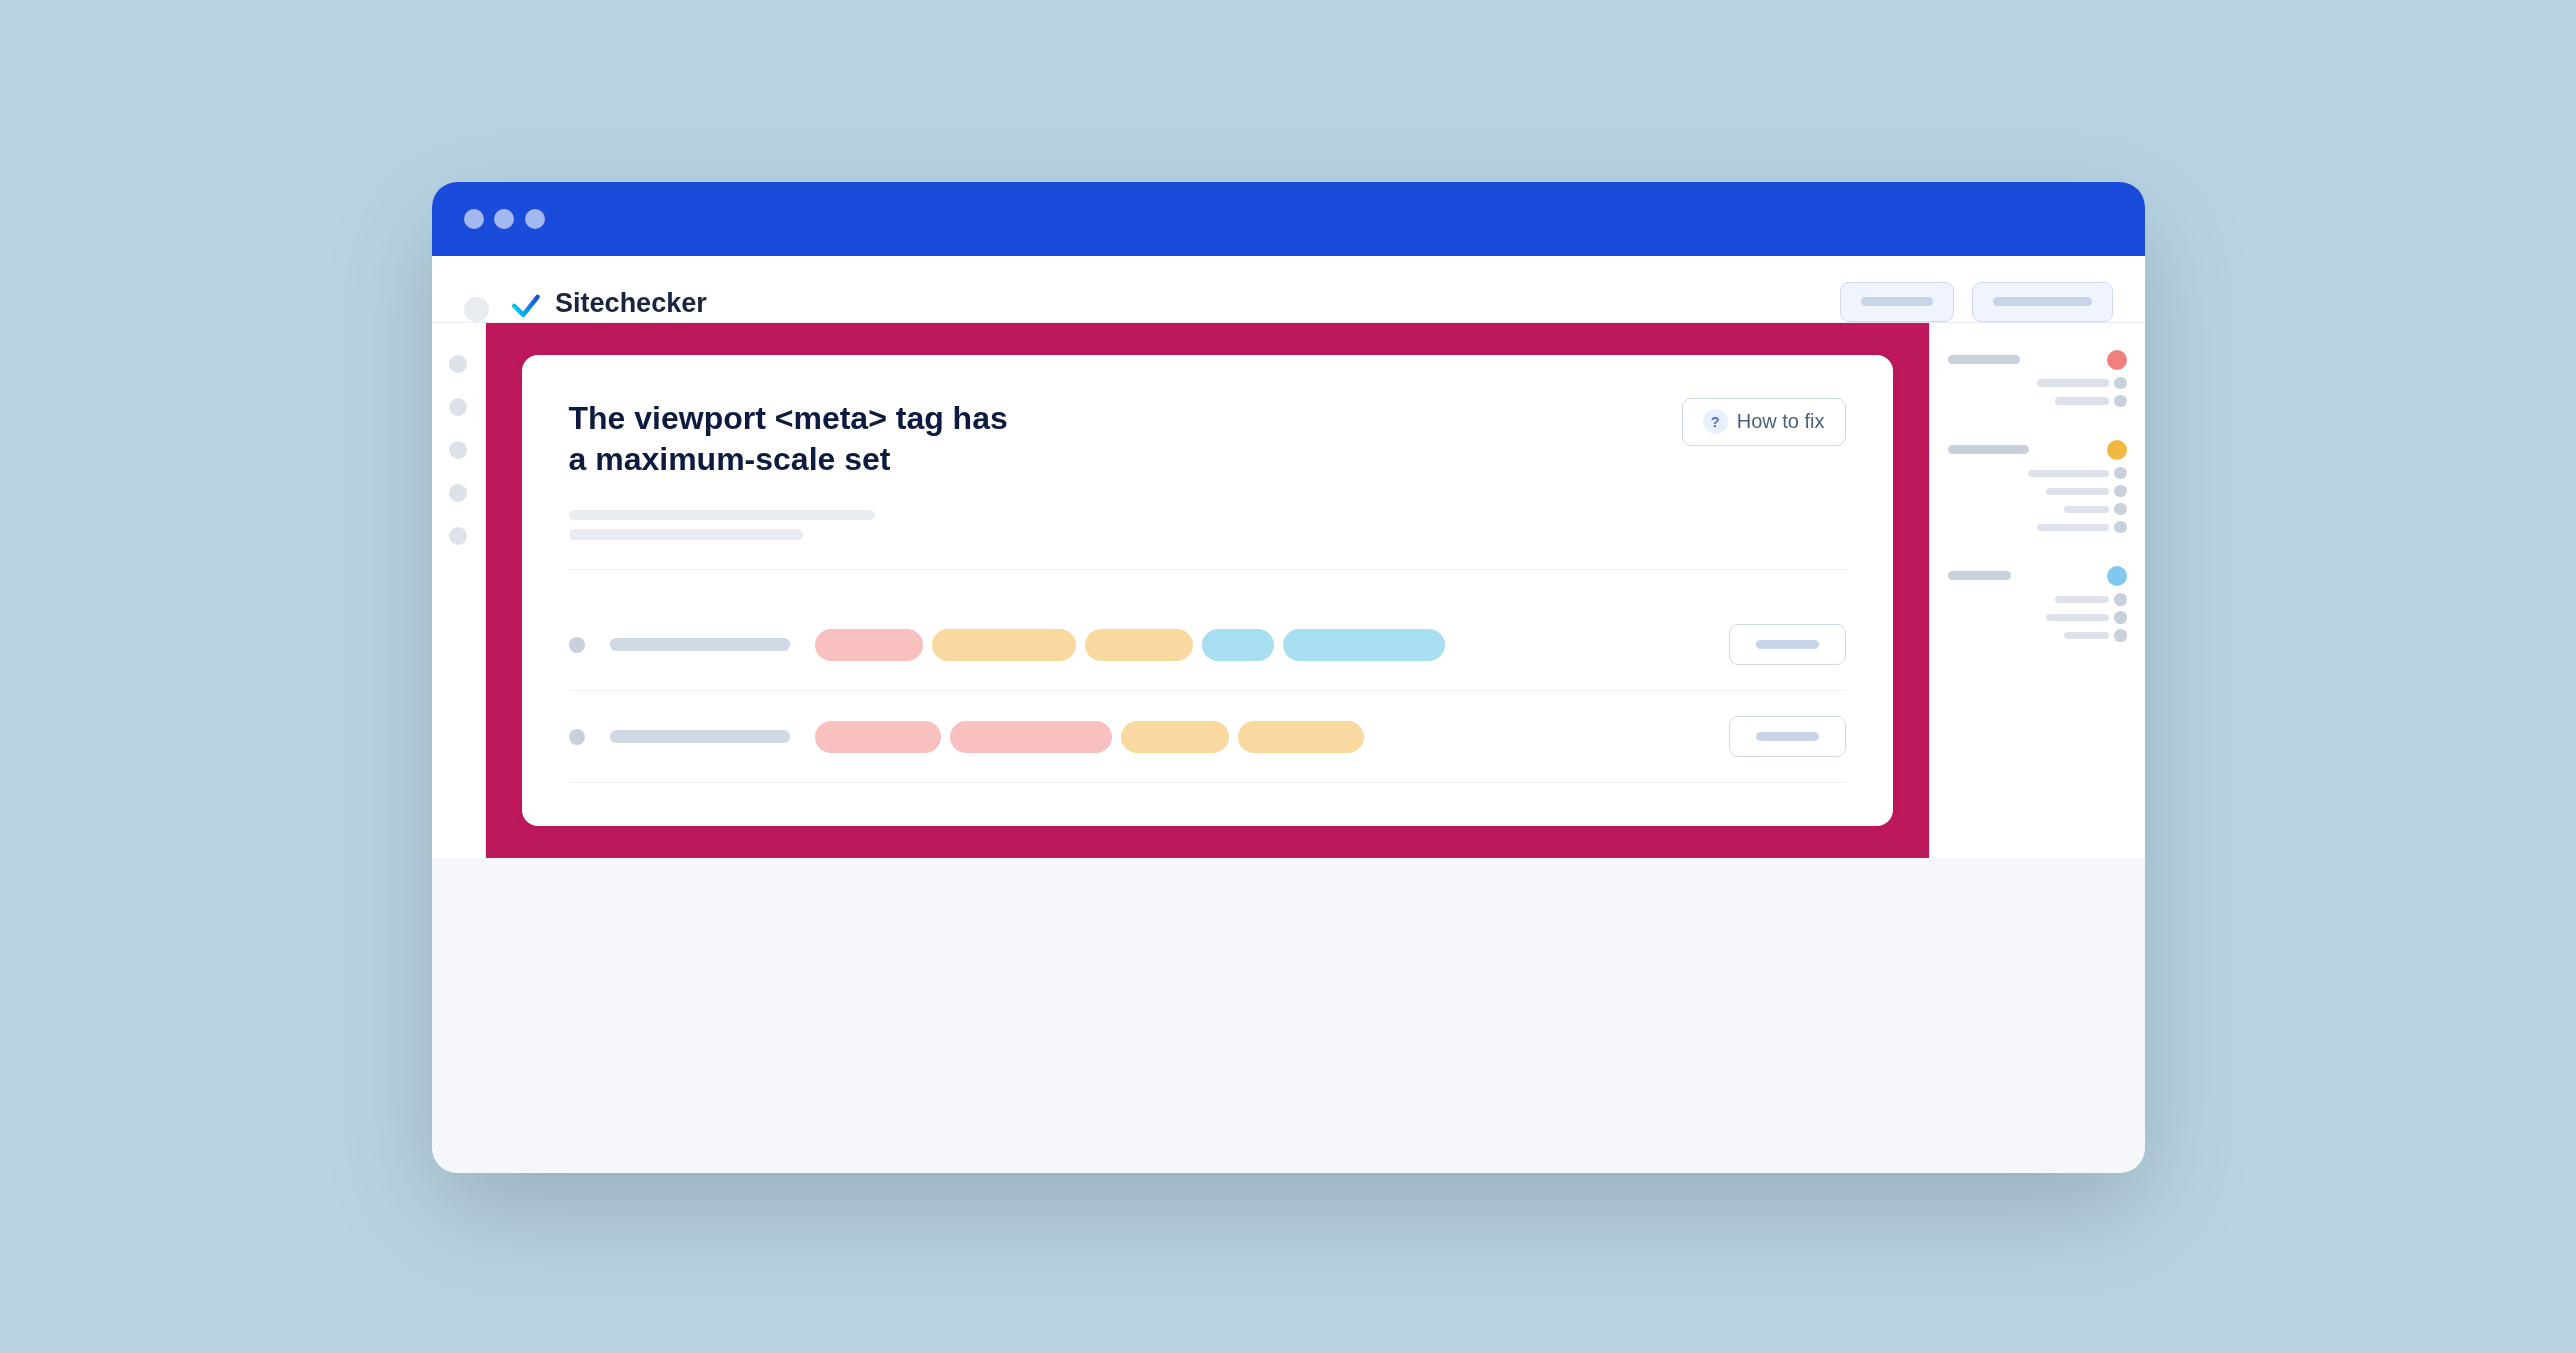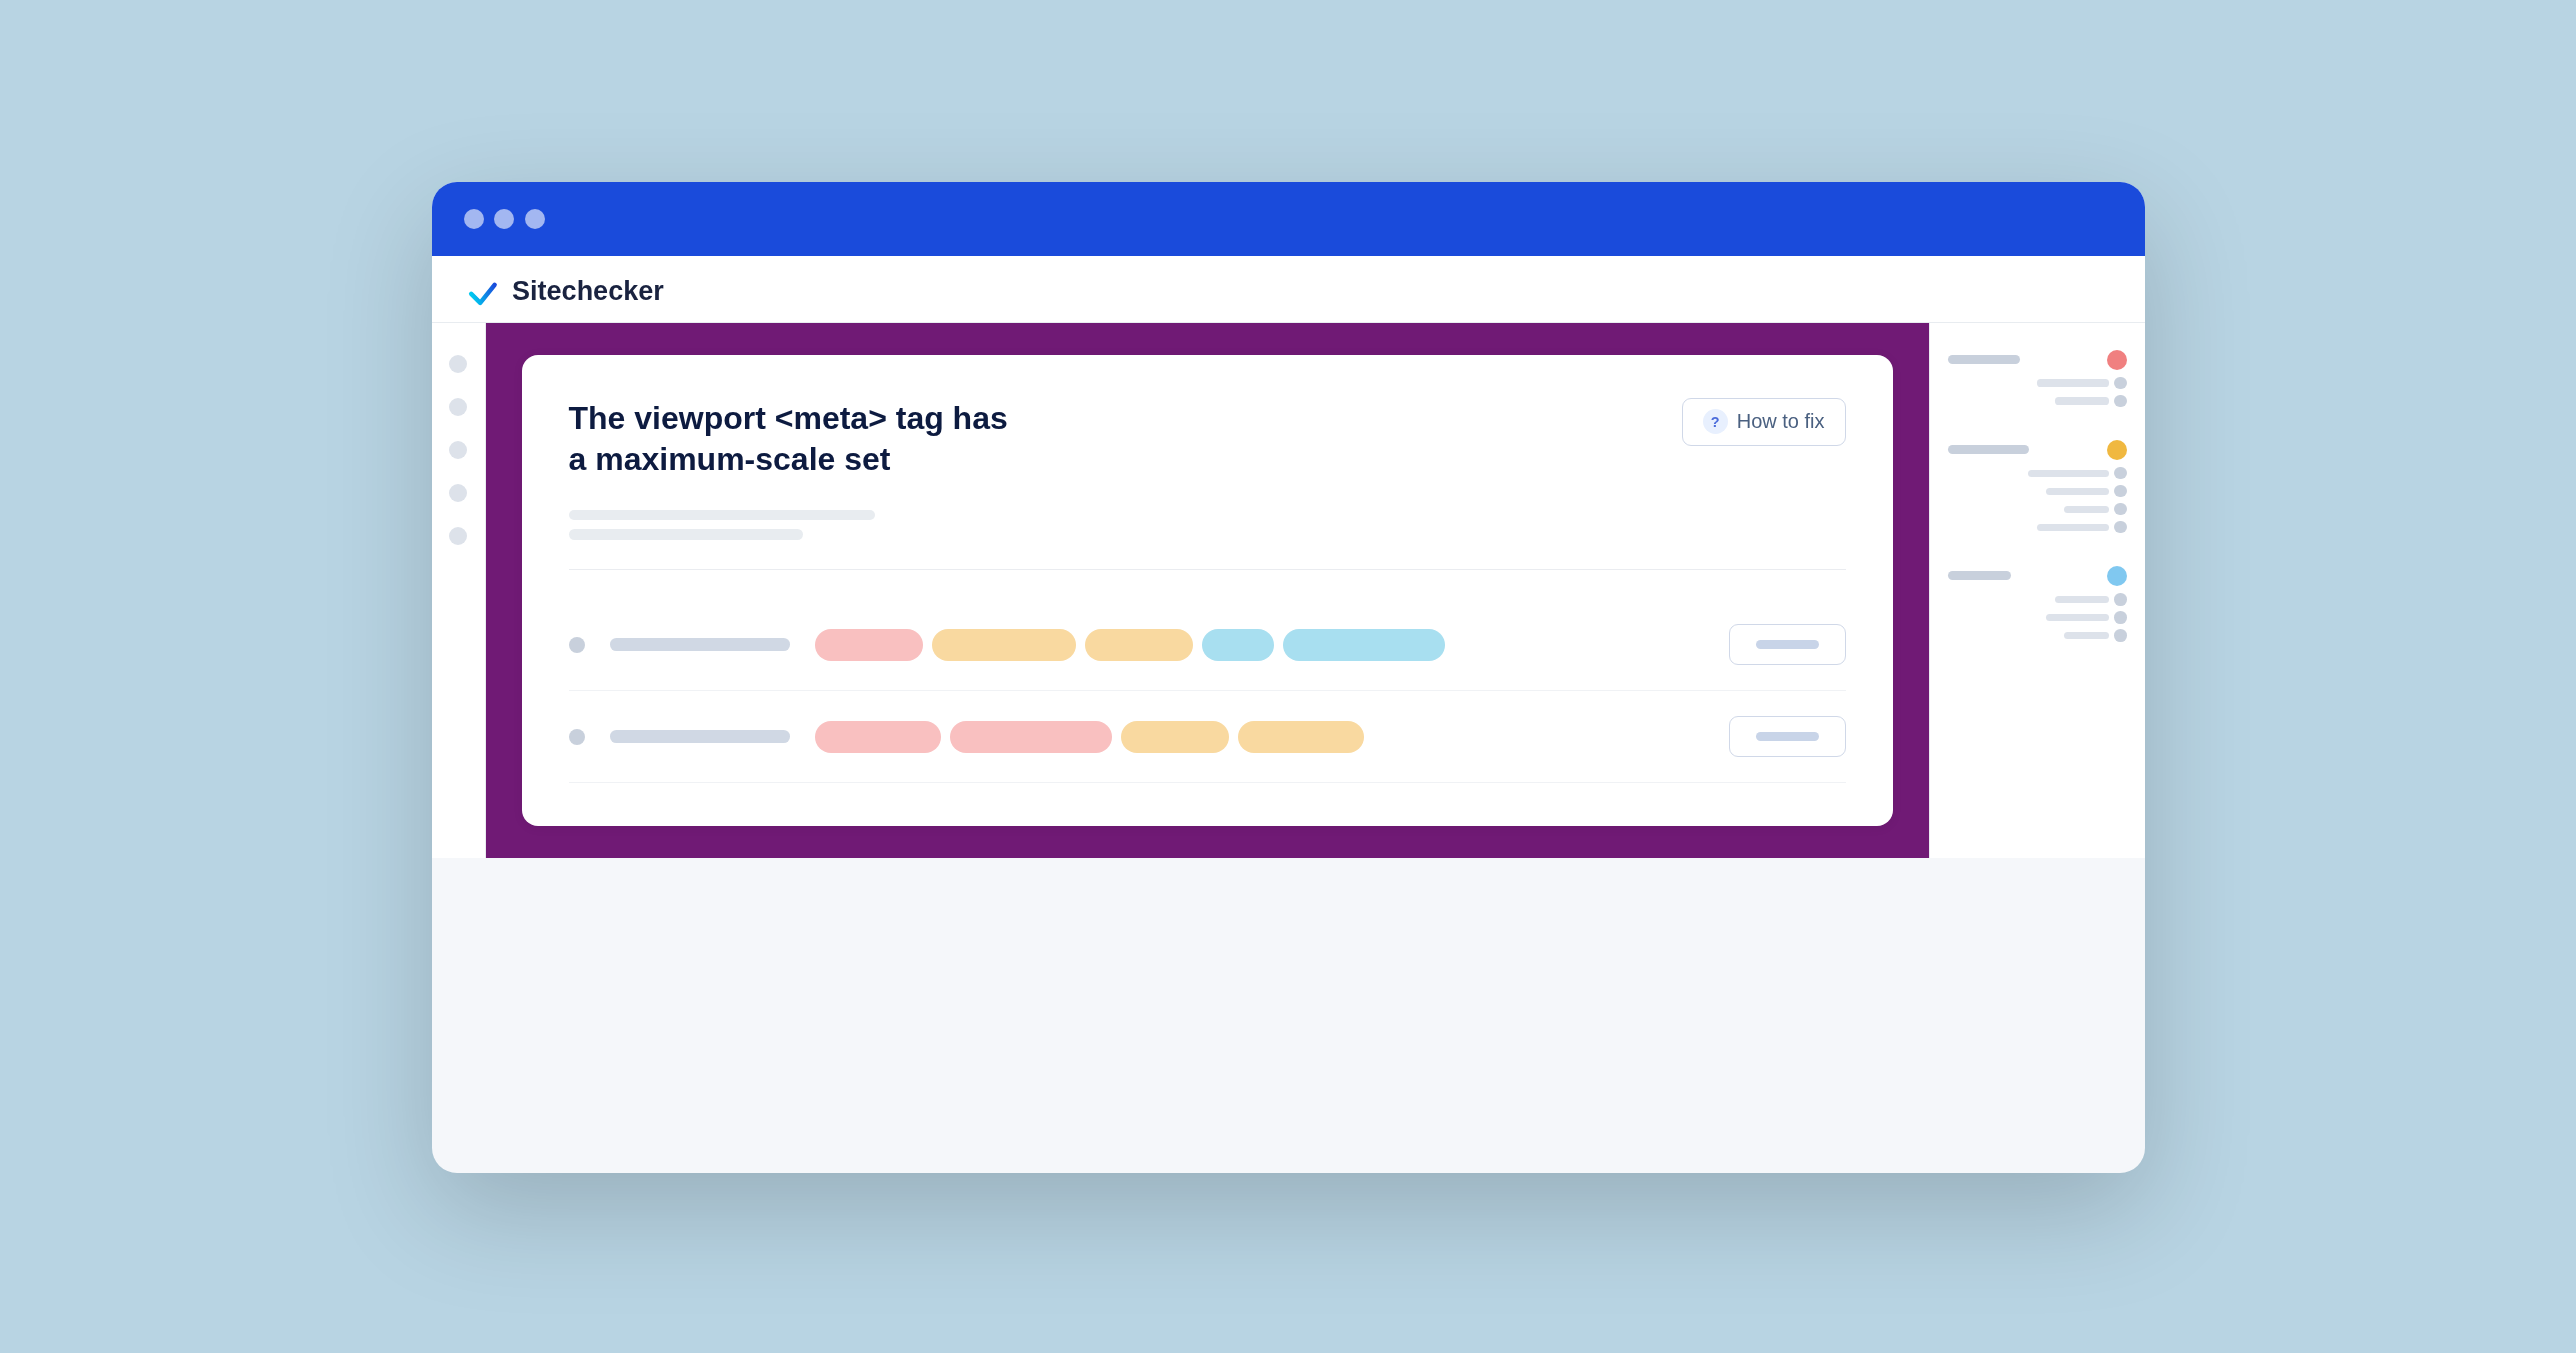--- a/index.html
+++ b/index.html
@@ -42,24 +42,23 @@
       border-radius: 50%;
       background: rgba(255,255,255,0.6);
     }
 
     
     .browser-nav {
       background: white;
       border-bottom: 0.9px solid #e8ecf0;
       height: 67px;
       display: flex;
-      align-items: flex-start;
+      align-items: flex-end;
       padding: 0 32px;
       gap: 18px;
-      flex-direction: column;
     }
 
     .nav-circle {
       width: 25px;
       height: 25px;
       border-radius: 50%;
       background: #e8ecf0;
     }
 
     .brand {
@@ -124,21 +123,21 @@
       height: 18px;
       border-radius: 50%;
       background: #dde2ea;
     }
 
     
     .main-content {
       flex: 1;
       padding: 32px 36px;
       overflow-y: auto;
-      background: #701a75;
+      background: #be185d;
     }
 
     .content-card {
       background: white;
       border-radius: 16px;
       padding: 43px 47px;
       box-shadow: 0 1.8px 10.8px rgba(0,0,0,0.06);
     }
 
     .card-header {

